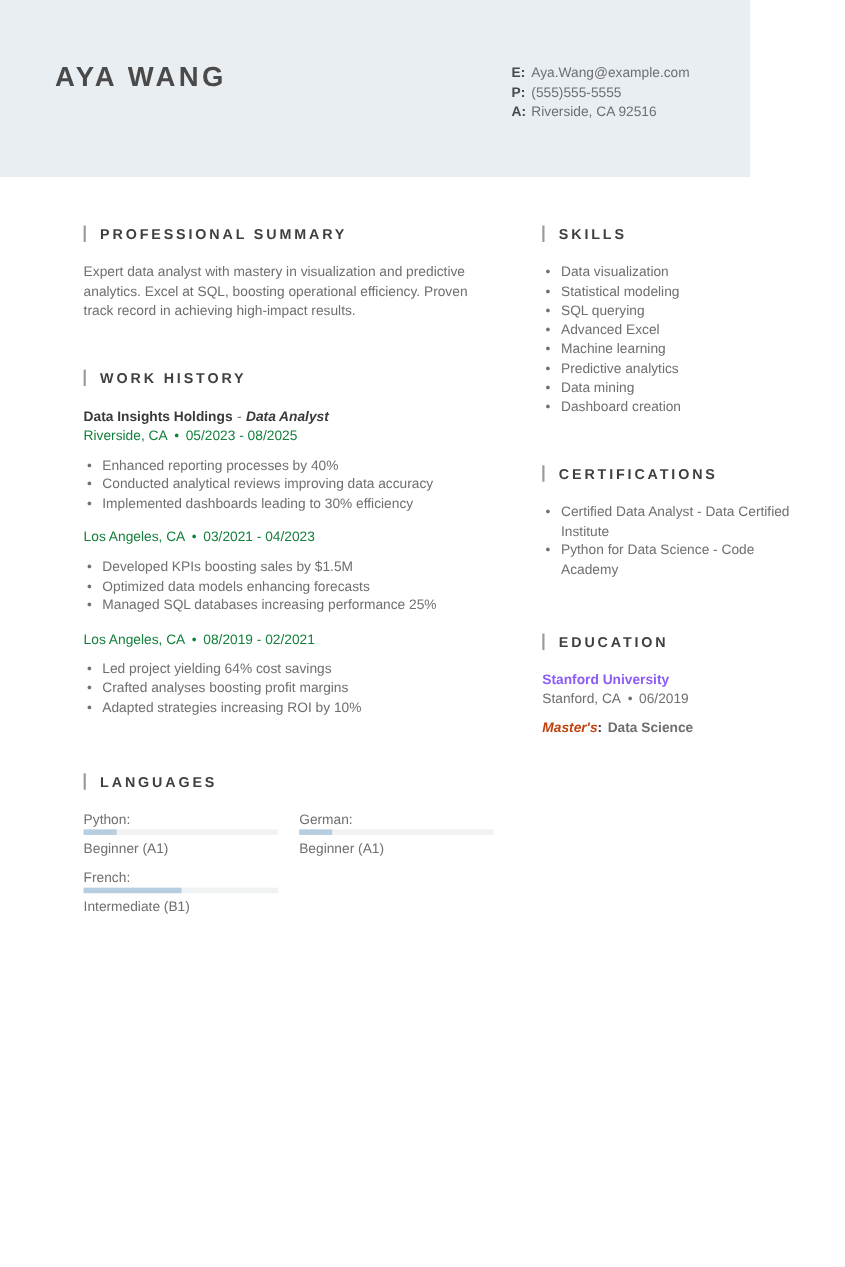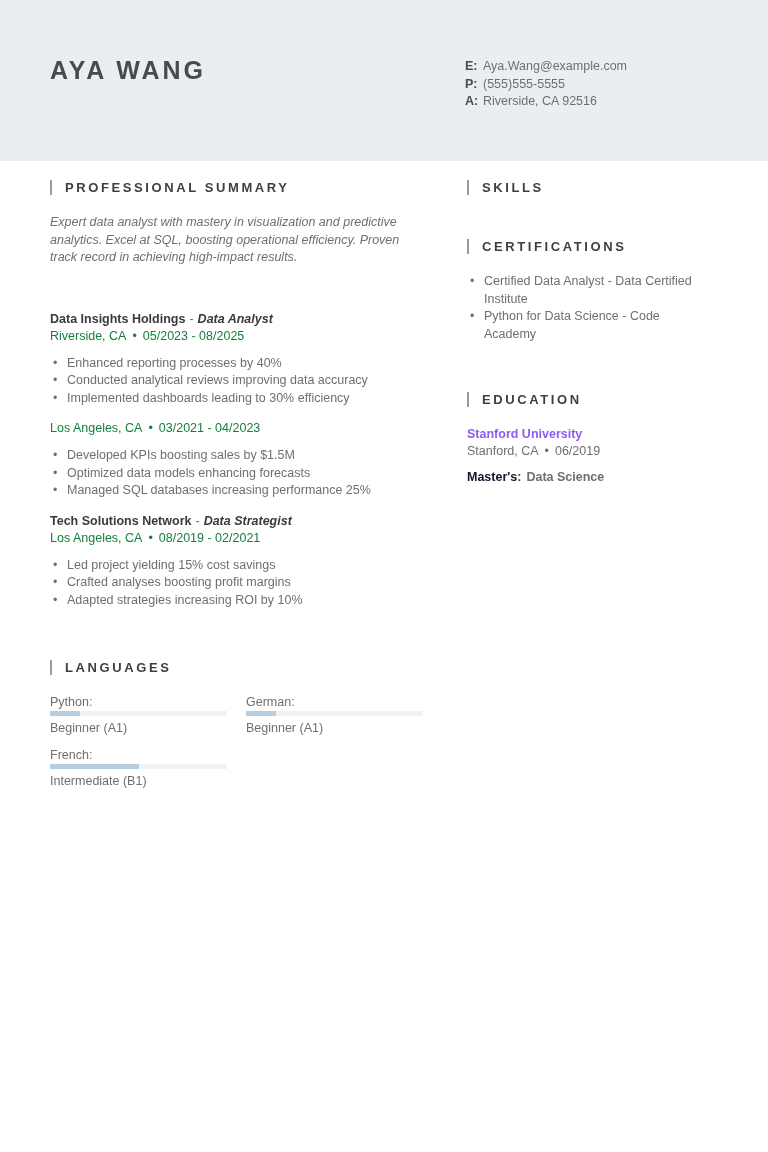--- a/index.html
+++ b/index.html
@@ -9,47 +9,47 @@
     font-family: "Liberation Sans", sans-serif;
     color: var(--body-text, #6f6f6f);
     font-size: 12.5px;
     position: relative;
     overflow: hidden;
   }
 
   
   .band {
     position: relative;
-    width: 768px; height: 161px;
+    width: 682px; height: 161px;
     background: var(--header-band, #e9eef3);
   }
   .name {
     position: absolute; left: 50px; top: 56px;
     font-size: 25px; font-weight: bold; letter-spacing: 3px;
     color: #4a4a4a;
   }
   .contact { position: absolute; left: 465px; top: 58px; }
   .contact-row { display: flex; line-height: 17.5px; }
   .contact-label { font-weight: bold; color: #4a4a4a; width: 18px; }
   .contact-value { color: #6f6f6f; }
 
   
-  .content { display: flex; padding-left: 50px; margin-top: 18px; }
+  .content { display: flex; padding-left: 76px; margin-top: 43px; }
   .col-left { width: 377px; }
   .col-right { width: 255px; margin-left: 40px; }
 
   
   .sec-head { display: flex; align-items: center; height: 16px; margin-bottom: 19px; }
   .pipe { width: 2px; height: 15px; background: #9b9b9b; margin-right: 13px; }
   .sec-title {
     font-size: 13px; font-weight: bold; letter-spacing: 2.6px;
     color: var(--accent-text, #3f3f3f);
   }
 
-  .summary-text { line-height: 17.5px; font-style: italic; }
+  .summary-text { line-height: 17.5px; }
 
   .sec-work { margin-top: 44px; }
   .sec-languages { margin-top: 50px; }
   .sec-certifications { margin-top: 43px; }
   .sec-education { margin-top: 48px; }
 
   
   .job { margin-bottom: 13px; }
   .job-title { line-height: 17px; color: #3a3a3a; font-weight: bold; }
   .role-sep { font-weight: normal; color: #6f6f6f; margin: 0 4px; }
@@ -79,21 +79,21 @@
     background: var(--bar-track, #f0f2f3);
   }
   .bar-fill { height: 5px; background: var(--bar-fill, #b7cde0); }
   .lang-level { margin-top: 4px; line-height: 17px; }
 
   
   .edu-entry { margin-bottom: 16px; }
   .school { font-weight: bold; color: #8b5cf6; line-height: 17px; }
   .edu-meta { line-height: 17px; }
   .degree { margin-top: 9px; line-height: 17px; }
-  .deg-label { font-weight: bold; color: #0f172a; }
+  .deg-label { font-weight: bold; font-style: italic; color: #c2410c; }
   .deg-colon { font-weight: bold; color: #3a3a3a; }
   .deg-value { margin-left: 5px; font-weight: bold; }
 </style>
 </head>
 <body>
 
 <header class="band">
   <div class="name">AYA WANG</div>
   <div class="contact">
     <div>
@@ -120,20 +120,24 @@
 
     <section class="sec-summary">
       <div class="sec-head">
         <span class="pipe"></span>
         <h2 class="sec-title">PROFESSIONAL SUMMARY</h2>
       </div>
       <p class="summary-text">Expert data analyst with mastery in visualization and predictive analytics. Excel at SQL, boosting operational efficiency. Proven track record in achieving high-impact results.</p>
     </section>
 
     <section class="sec-work">
+      <div class="sec-head">
+        <span class="pipe"></span>
+        <h2 class="sec-title">WORK HISTORY</h2>
+      </div>
       <div>
 
       <div class="job">
           <div class="job-title">
             <span class="company">Data Insights Holdings</span><span class="role-sep">-</span><span class="job-role">Data Analyst</span>
           </div>
           <div class="job-meta">
             <span>Riverside, CA</span><span class="dot">•</span><span>05/2023 - 08/2025</span>
           </div>
           <ul class="plain">
@@ -148,29 +152,26 @@
             <span>Los Angeles, CA</span><span class="dot">•</span><span>03/2021 - 04/2023</span>
           </div>
           <ul class="plain">
 
           <li>Developed KPIs boosting sales by $1.5M</li>
               <li>Optimized data models enhancing forecasts</li>
               <li>Managed SQL databases increasing performance 25%</li>
             </ul>
         </div>
           <div class="job">
-          <div class="job-title">
-            <span class="company">Tech Solutions Network</span><span class="role-sep">-</span><span class="job-role">Data Strategist</span>
-          </div>
           <div class="job-meta">
             <span>Los Angeles, CA</span><span class="dot">•</span><span>08/2019 - 02/2021</span>
           </div>
           <ul class="plain">
 
-          <li>Led project yielding 15% cost savings</li>
+          <li>Led project yielding 64% cost savings</li>
               <li>Crafted analyses boosting profit margins</li>
               <li>Adapted strategies increasing ROI by 10%</li>
             </ul>
         </div>
         </div>
     </section>
 
     <section class="sec-languages">
       <div class="sec-head">
         <span class="pipe"></span>
@@ -204,20 +205,31 @@
 
   </div>
 
   <div class="col-right">
 
     <section class="sec-skills">
       <div class="sec-head">
         <span class="pipe"></span>
         <h2 class="sec-title">SKILLS</h2>
       </div>
+      <ul class="plain tight">
+
+      <li>Data visualization</li>
+          <li>Statistical modeling</li>
+          <li>SQL querying</li>
+          <li>Advanced Excel</li>
+          <li>Machine learning</li>
+          <li>Predictive analytics</li>
+          <li>Data mining</li>
+          <li>Dashboard creation</li>
+        </ul>
     </section>
 
     <section class="sec-certifications">
       <div class="sec-head">
         <span class="pipe"></span>
         <h2 class="sec-title">CERTIFICATIONS</h2>
       </div>
       <ul class="plain tight">
 
       <li class="cert-li">Certified Data Analyst - Data Certified Institute</li>

